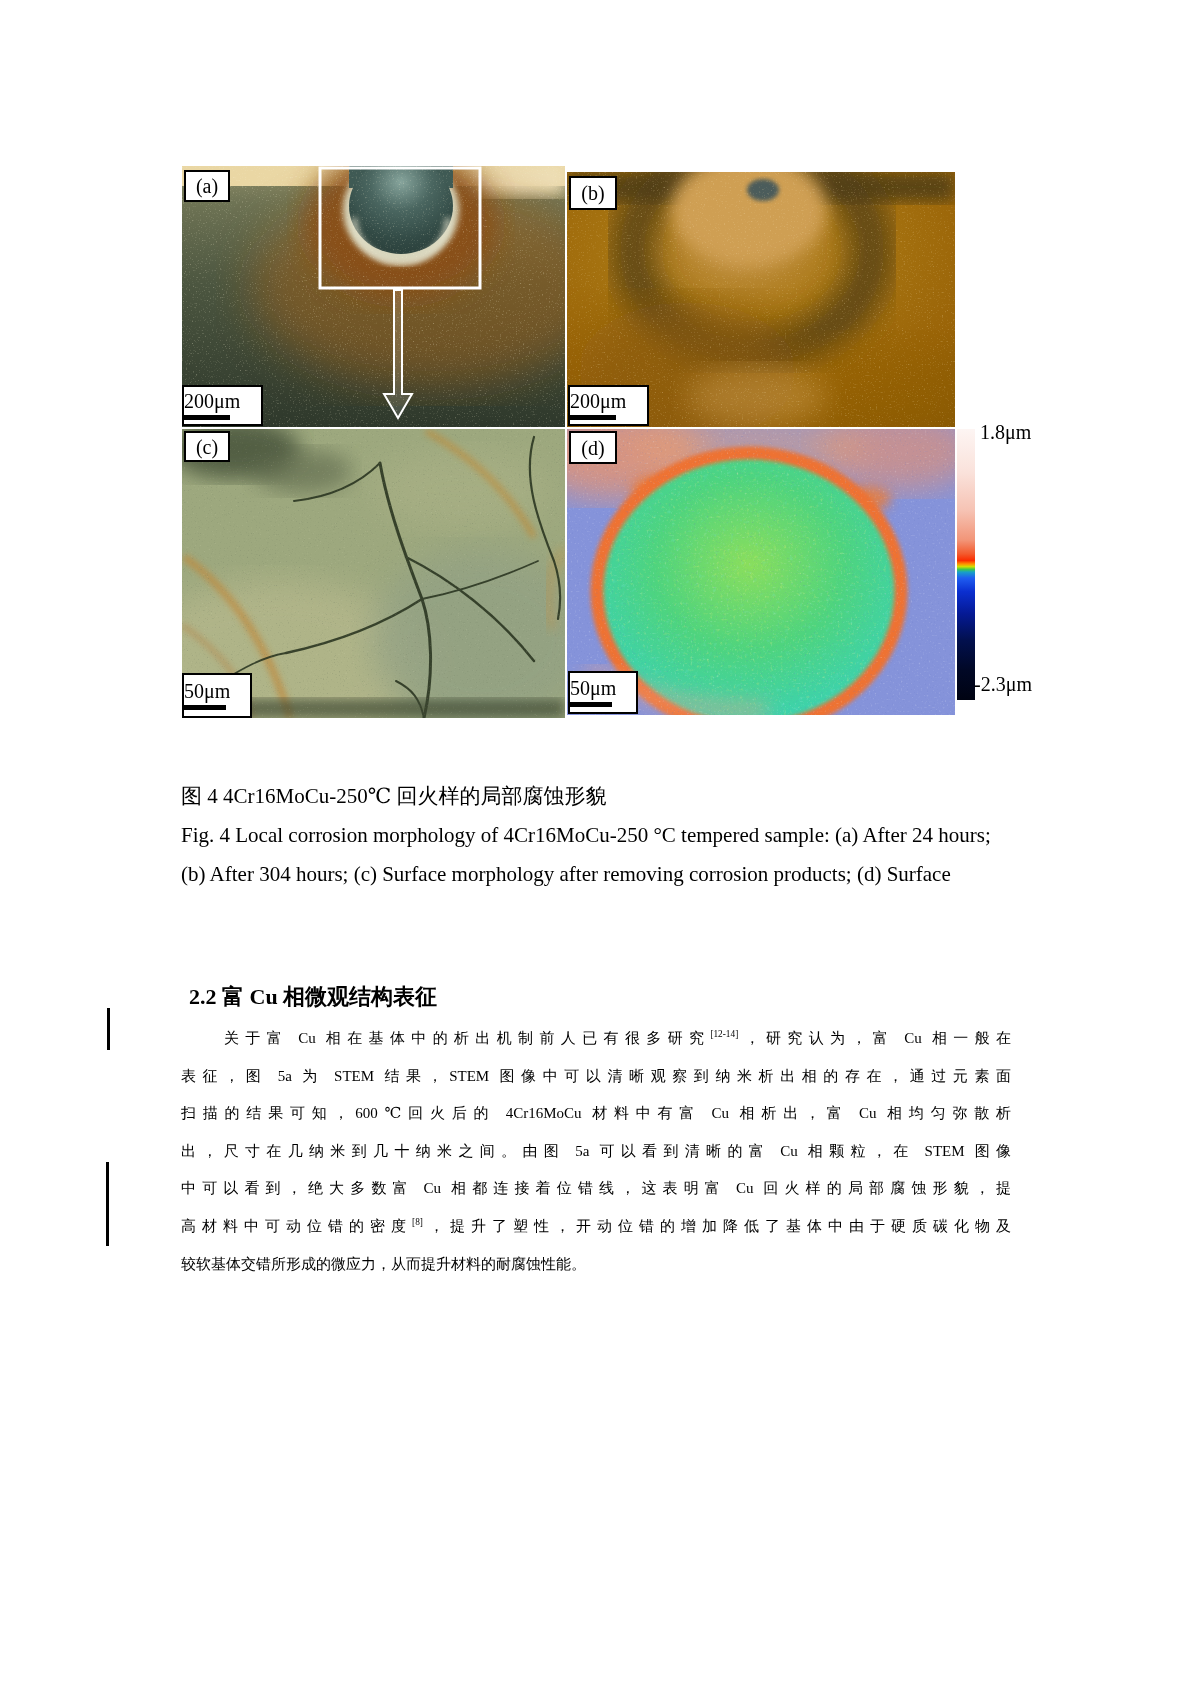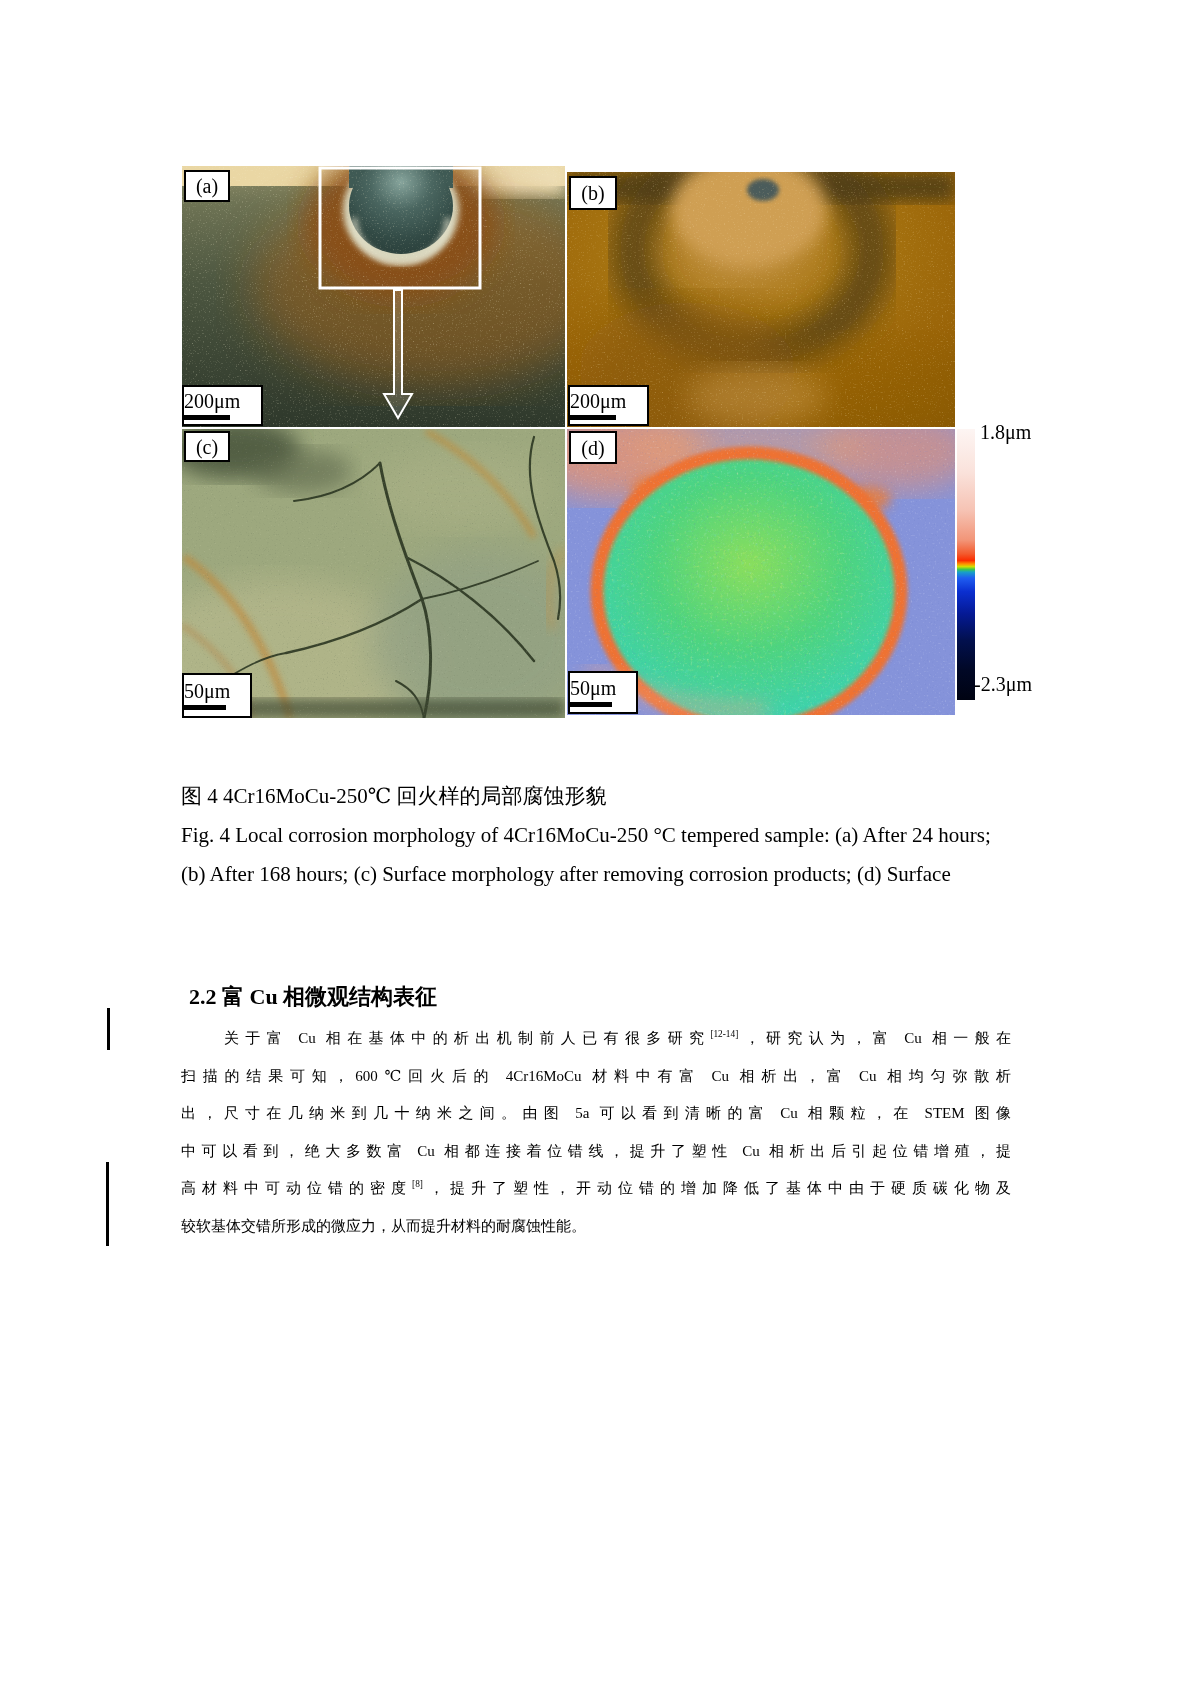--- a/index.html
+++ b/index.html
@@ -304,30 +304,31 @@
     </div>
 
     <div class="colorbar"></div>
     <div class="cb-label cb-max">1.8μm</div>
     <div class="cb-label cb-min">-2.3μm</div>
   </div>
 
   <div class="captions">
     <div>图 4 4Cr16MoCu-250℃ 回火样的局部腐蚀形貌</div>
     <div>Fig. 4 Local corrosion morphology of 4Cr16MoCu-250 °C tempered sample: (a) After 24 hours;</div>
-    <div>(b) After 168 hours; (c) Surface morphology after removing corrosion products; (d) Surface</div>
+    <div>(b) After 304 hours; (c) Surface morphology after removing corrosion products; (d) Surface</div>
   </div>
 
   <div class="section">
     <h3 class="heading">2.2 富 Cu 相微观结构表征</h3>
     <div class="para">
       <div class="pline first"><span>关于富 Cu 相在基体中的析出机制前人已有很多研究</span><sup class="ref">[12-14]</sup><span>，研究认为，富 Cu 相一般在</span></div>
+      <div class="pline"><span>表征，图 5a 为 STEM 结果，STEM 图像中可以清晰观察到纳米析出相的存在，通过元素面</span><sup class="ref"></sup><span></span></div>
       <div class="pline"><span>扫描的结果可知，600℃回火后的 4Cr16MoCu 材料中有富 Cu 相析出，富 Cu 相均匀弥散析</span><sup class="ref"></sup><span></span></div>
       <div class="pline"><span>出，尺寸在几纳米到几十纳米之间。由图 5a 可以看到清晰的富 Cu 相颗粒，在 STEM 图像</span><sup class="ref"></sup><span></span></div>
-      <div class="pline"><span>中可以看到，绝大多数富 Cu 相都连接着位错线，提升了塑性 Cu 相析出后引起位错增殖，提</span><sup class="ref"></sup><span></span></div>
+      <div class="pline"><span>中可以看到，绝大多数富 Cu 相都连接着位错线，这表明富 Cu 回火样的局部腐蚀形貌，提</span><sup class="ref"></sup><span></span></div>
       <div class="pline"><span>高材料中可动位错的密度</span><sup class="ref">[8]</sup><span>，提升了塑性，开动位错的增加降低了基体中由于硬质碳化物及</span></div>
       <div class="pline last"><span>较软基体交错所形成的微应力，从而提升材料的耐腐蚀性能。</span><sup class="ref"></sup><span></span></div>
     </div>
   </div>
 
   <div class="revbar b1"></div>
   <div class="revbar b2"></div>
 
 </div>
 

